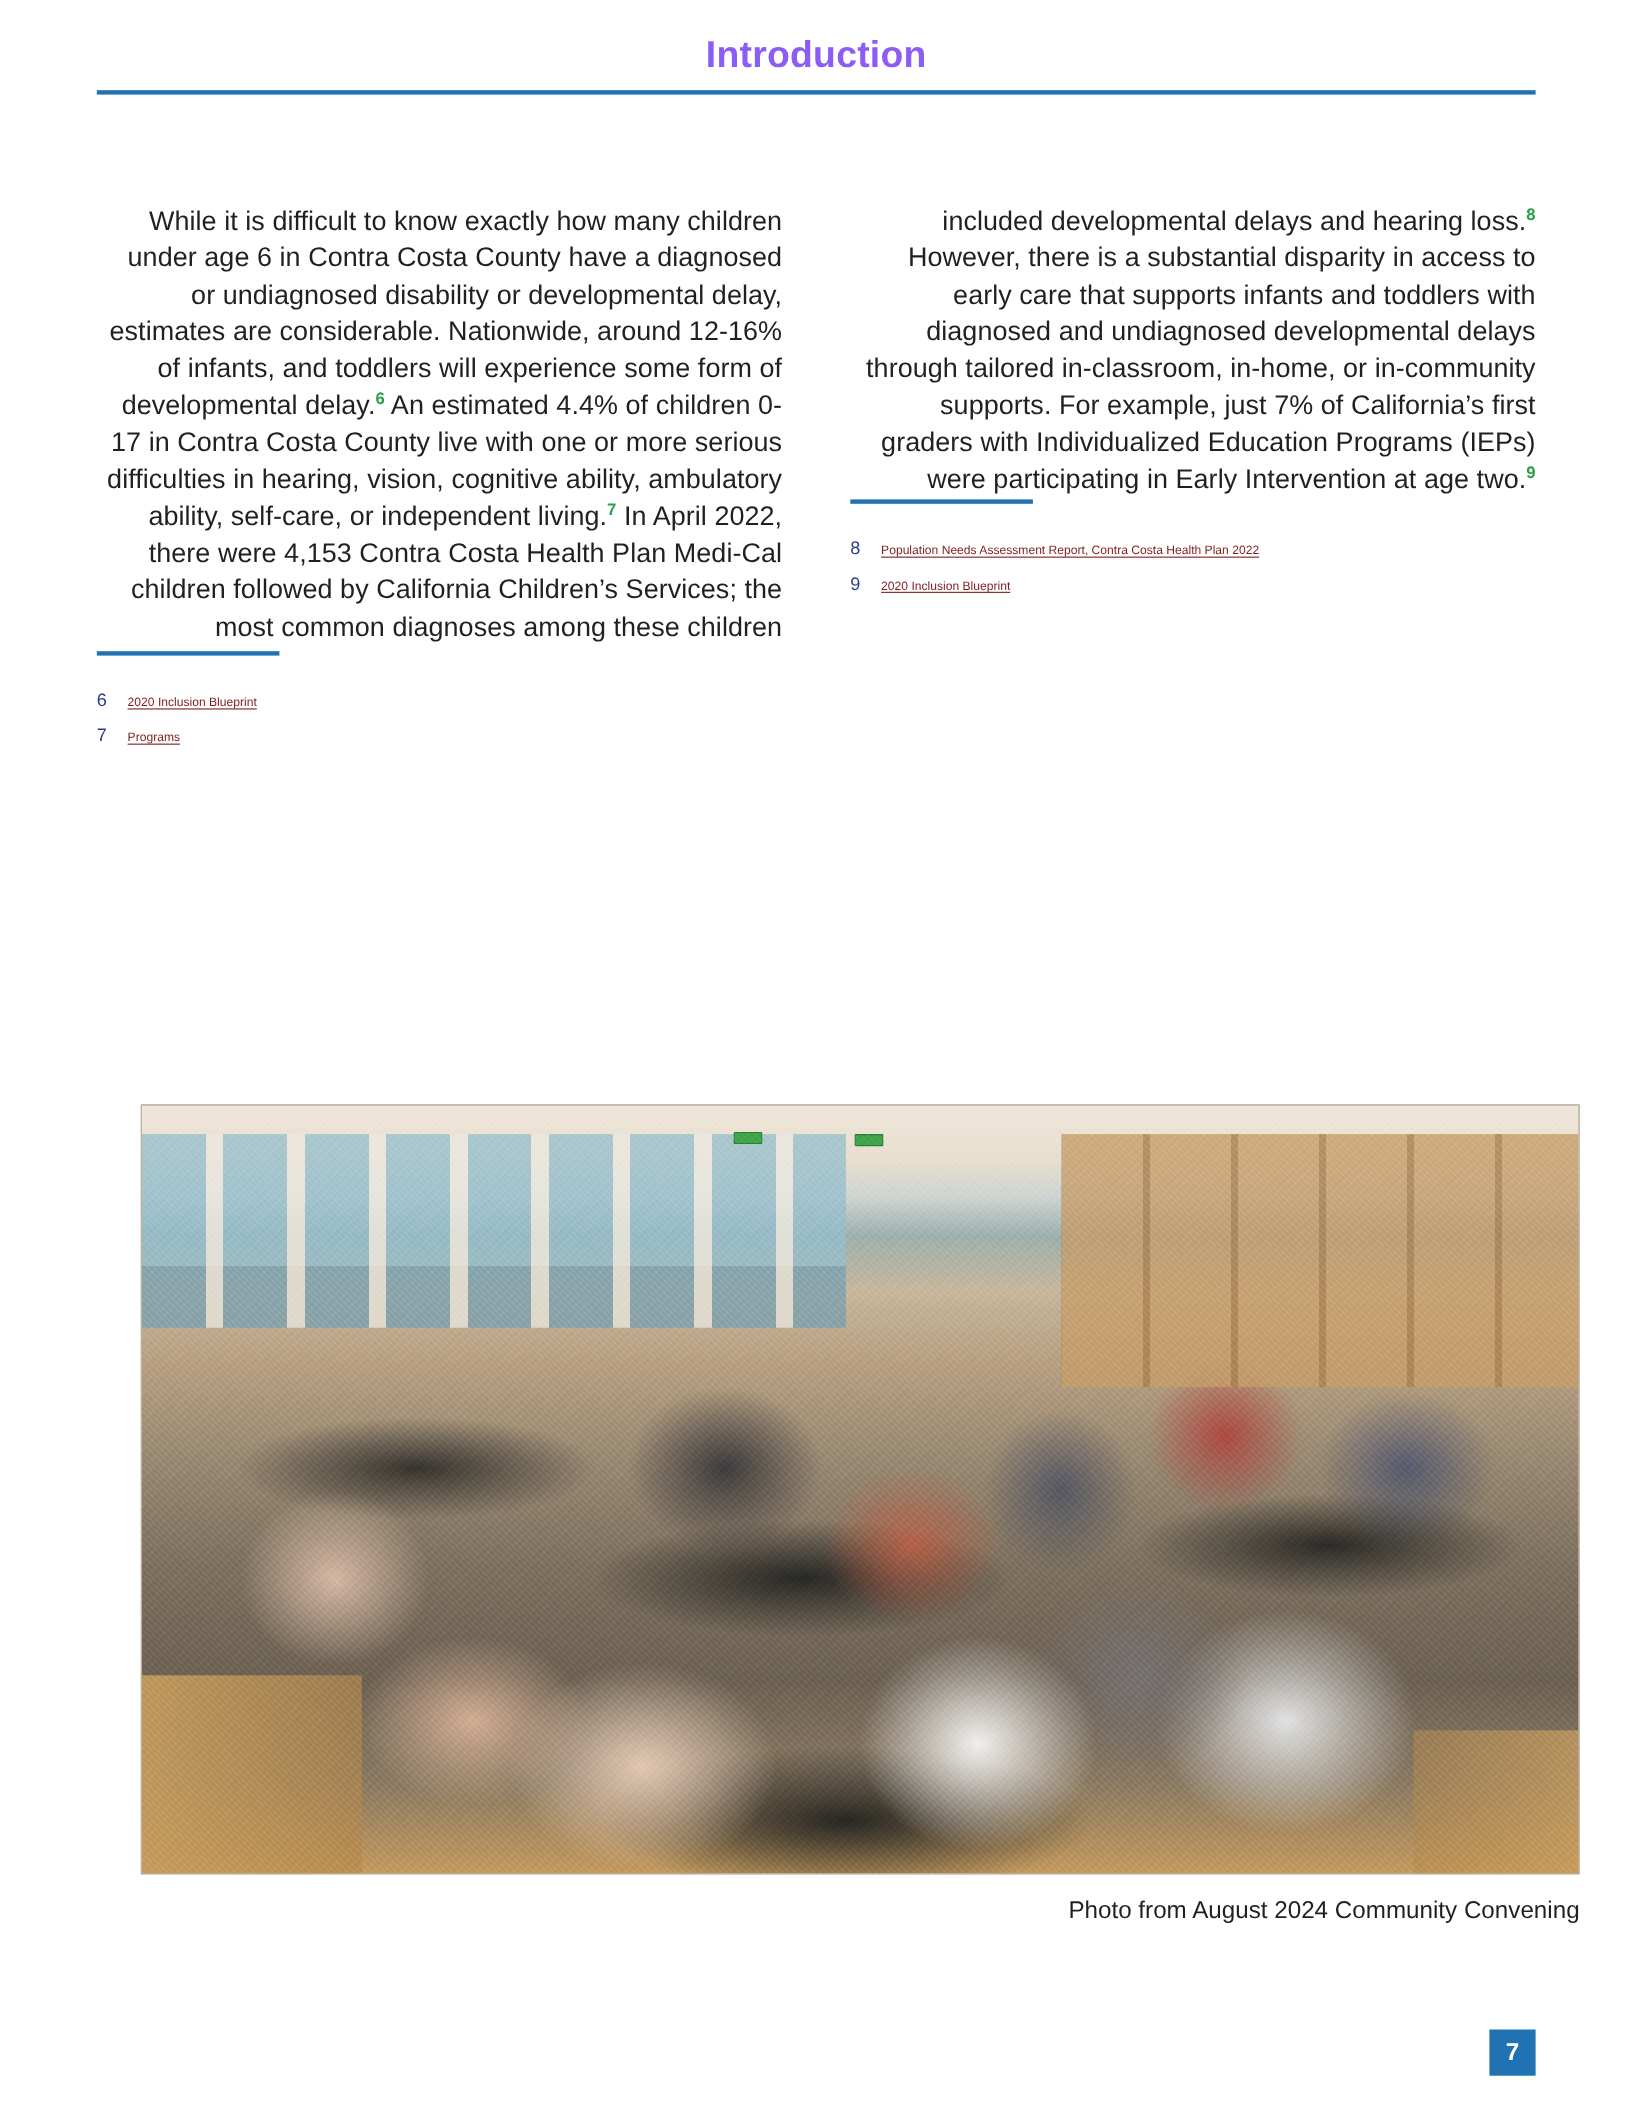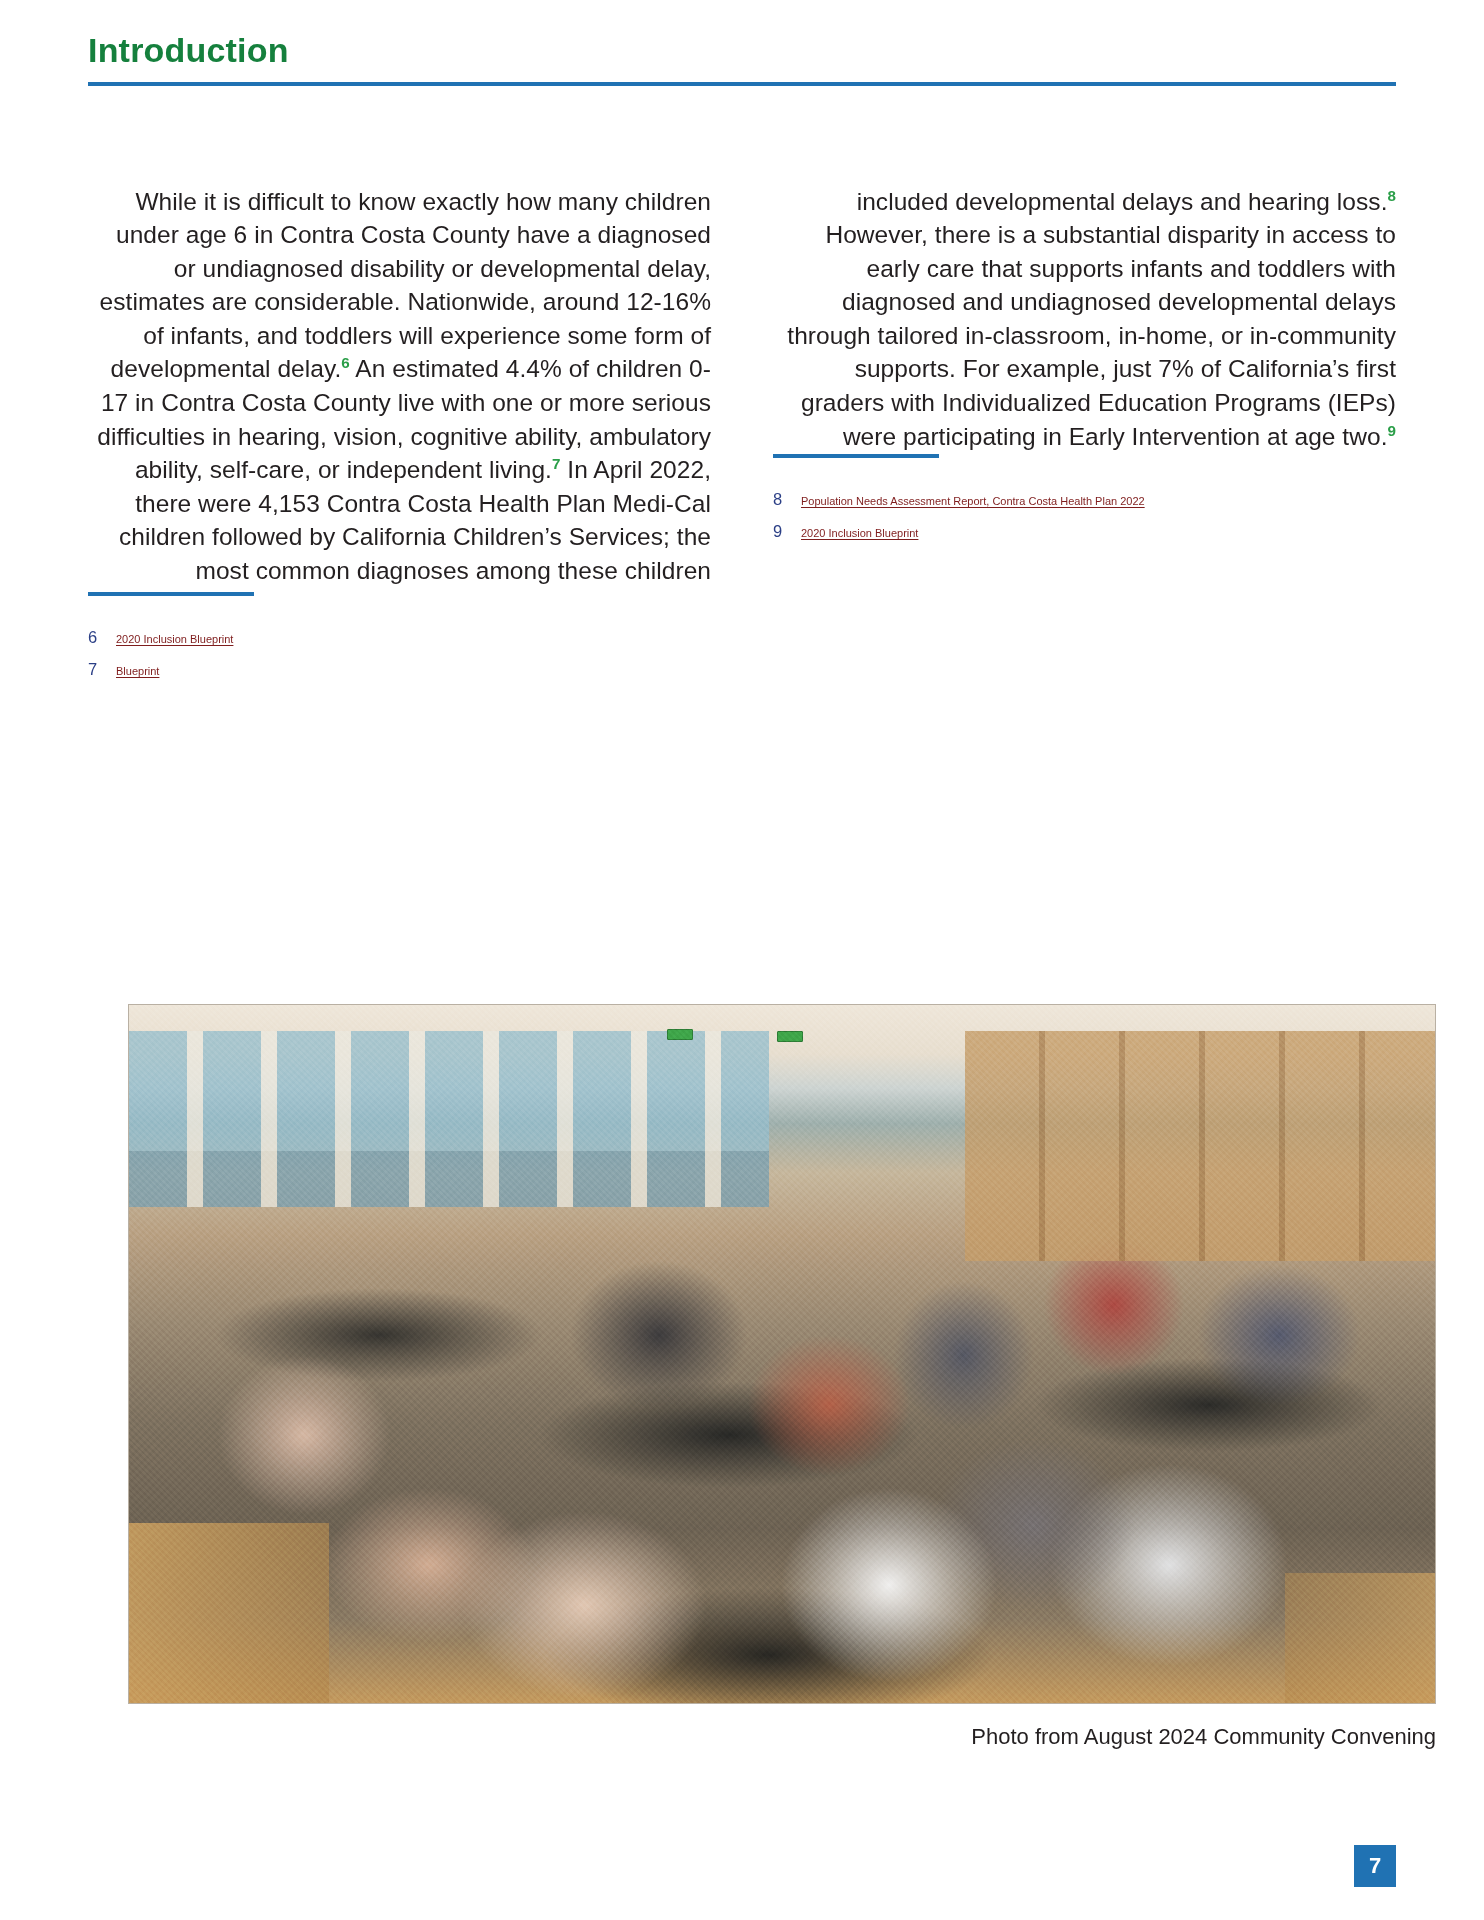--- a/index.html
+++ b/index.html
@@ -15,24 +15,24 @@
     overflow: hidden;
   }
 
   
   .page-header {
     position: absolute;
     left: 88px; right: 88px; top: 28px;
     height: 60px;
   }
   .header-title {
-    text-align: left;
+    text-align: center;
     font-size: 34px;
     font-weight: 700;
-    color: #15803d;
+    color: #8b5cf6;
     letter-spacing: 0.2px;
     line-height: 44px;
     white-space: nowrap;
   }
   .header-rule {
     position: absolute;
     left: 0; right: 0; top: 54px;
     height: 4px;
     background: #2072b3;
   }
@@ -259,21 +259,21 @@
     <div class="footnotes footnotes-left">
       <div class="footnote-rule"></div>
 
       <div class="fn-row">
         <span class="fn-num">6</span>
         <a class="fn-link" href="#">2020 Inclusion Blueprint</a>
       </div>
 
       <div class="fn-row">
         <span class="fn-num">7</span>
-        <a class="fn-link" href="#">Blueprint</a>
+        <a class="fn-link" href="#">Programs</a>
       </div>
     </div>
   </div>
 
   <div class="col">
     <p class="body-text"><span>included developmental delays and hearing loss.</span><sup class="fn">8</sup><span> However, there is a substantial disparity in access to early care that supports infants and toddlers with diagnosed and undiagnosed developmental delays through tailored in-classroom, in-home, or in-community supports. For example, just 7% of California’s first graders with Individualized Education Programs (IEPs) were participating in Early Intervention at age two.</span><sup class="fn">9</sup></p>
 
     <div class="footnotes footnotes-right">
       <div class="footnote-rule"></div>
 

